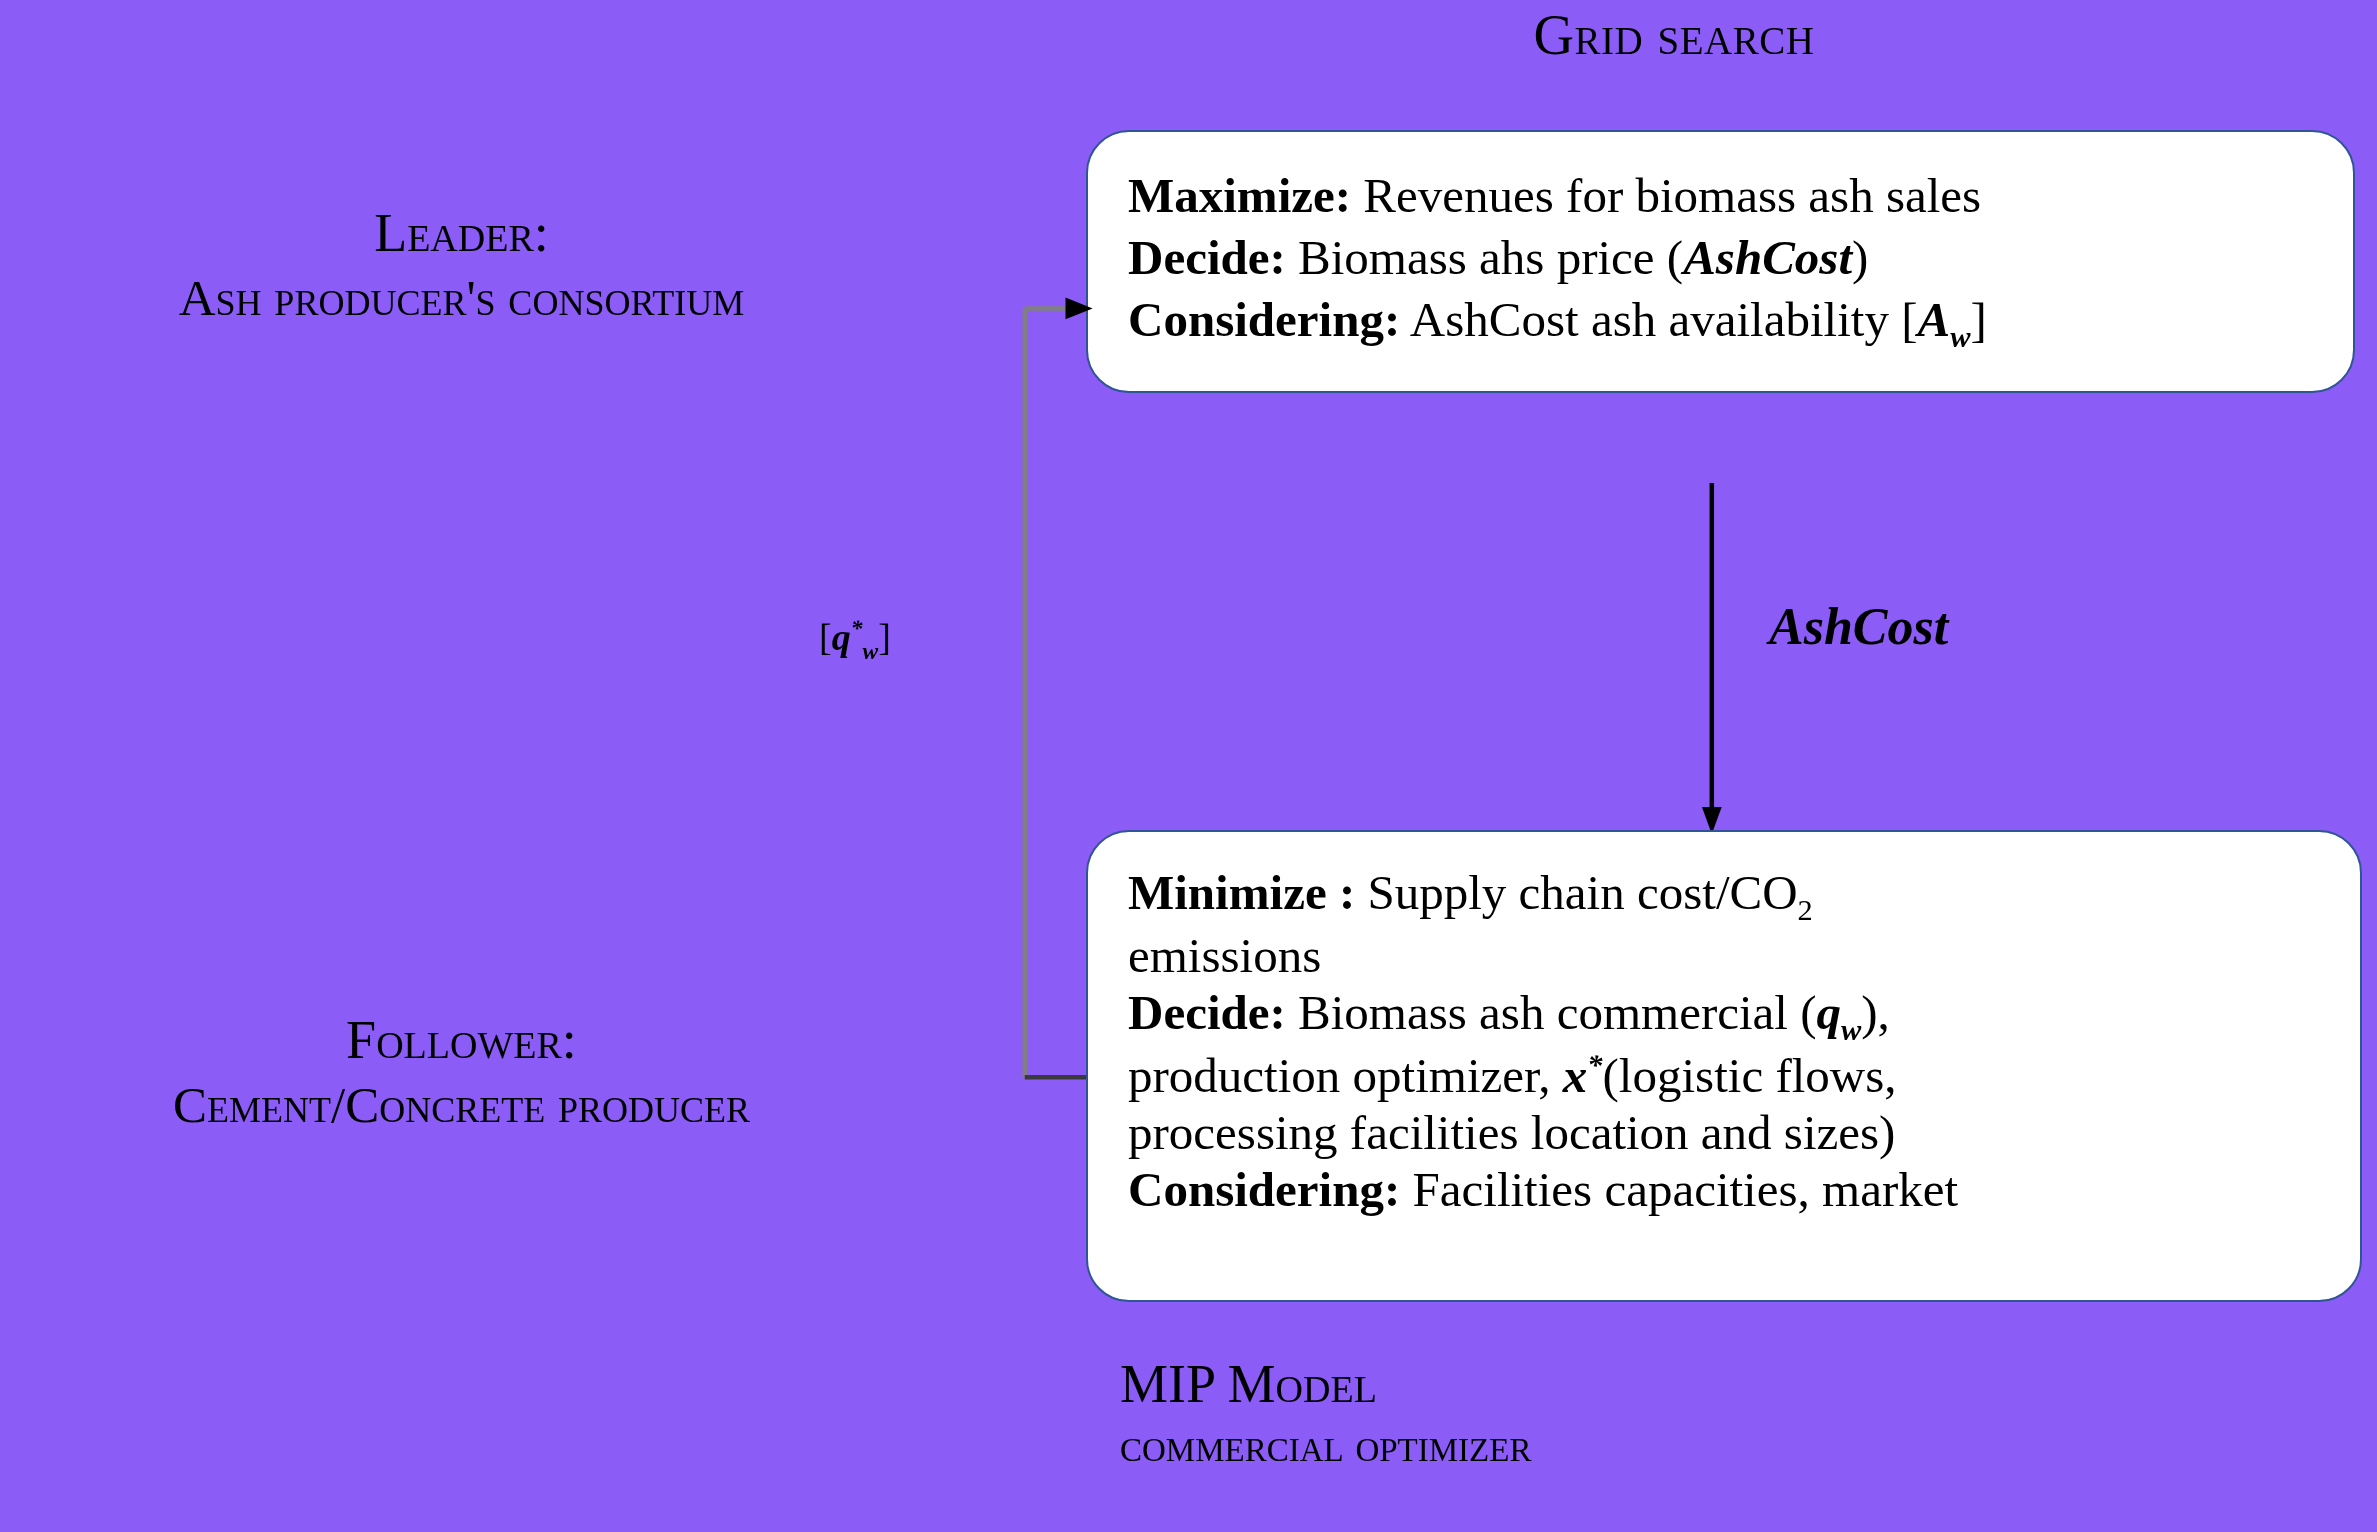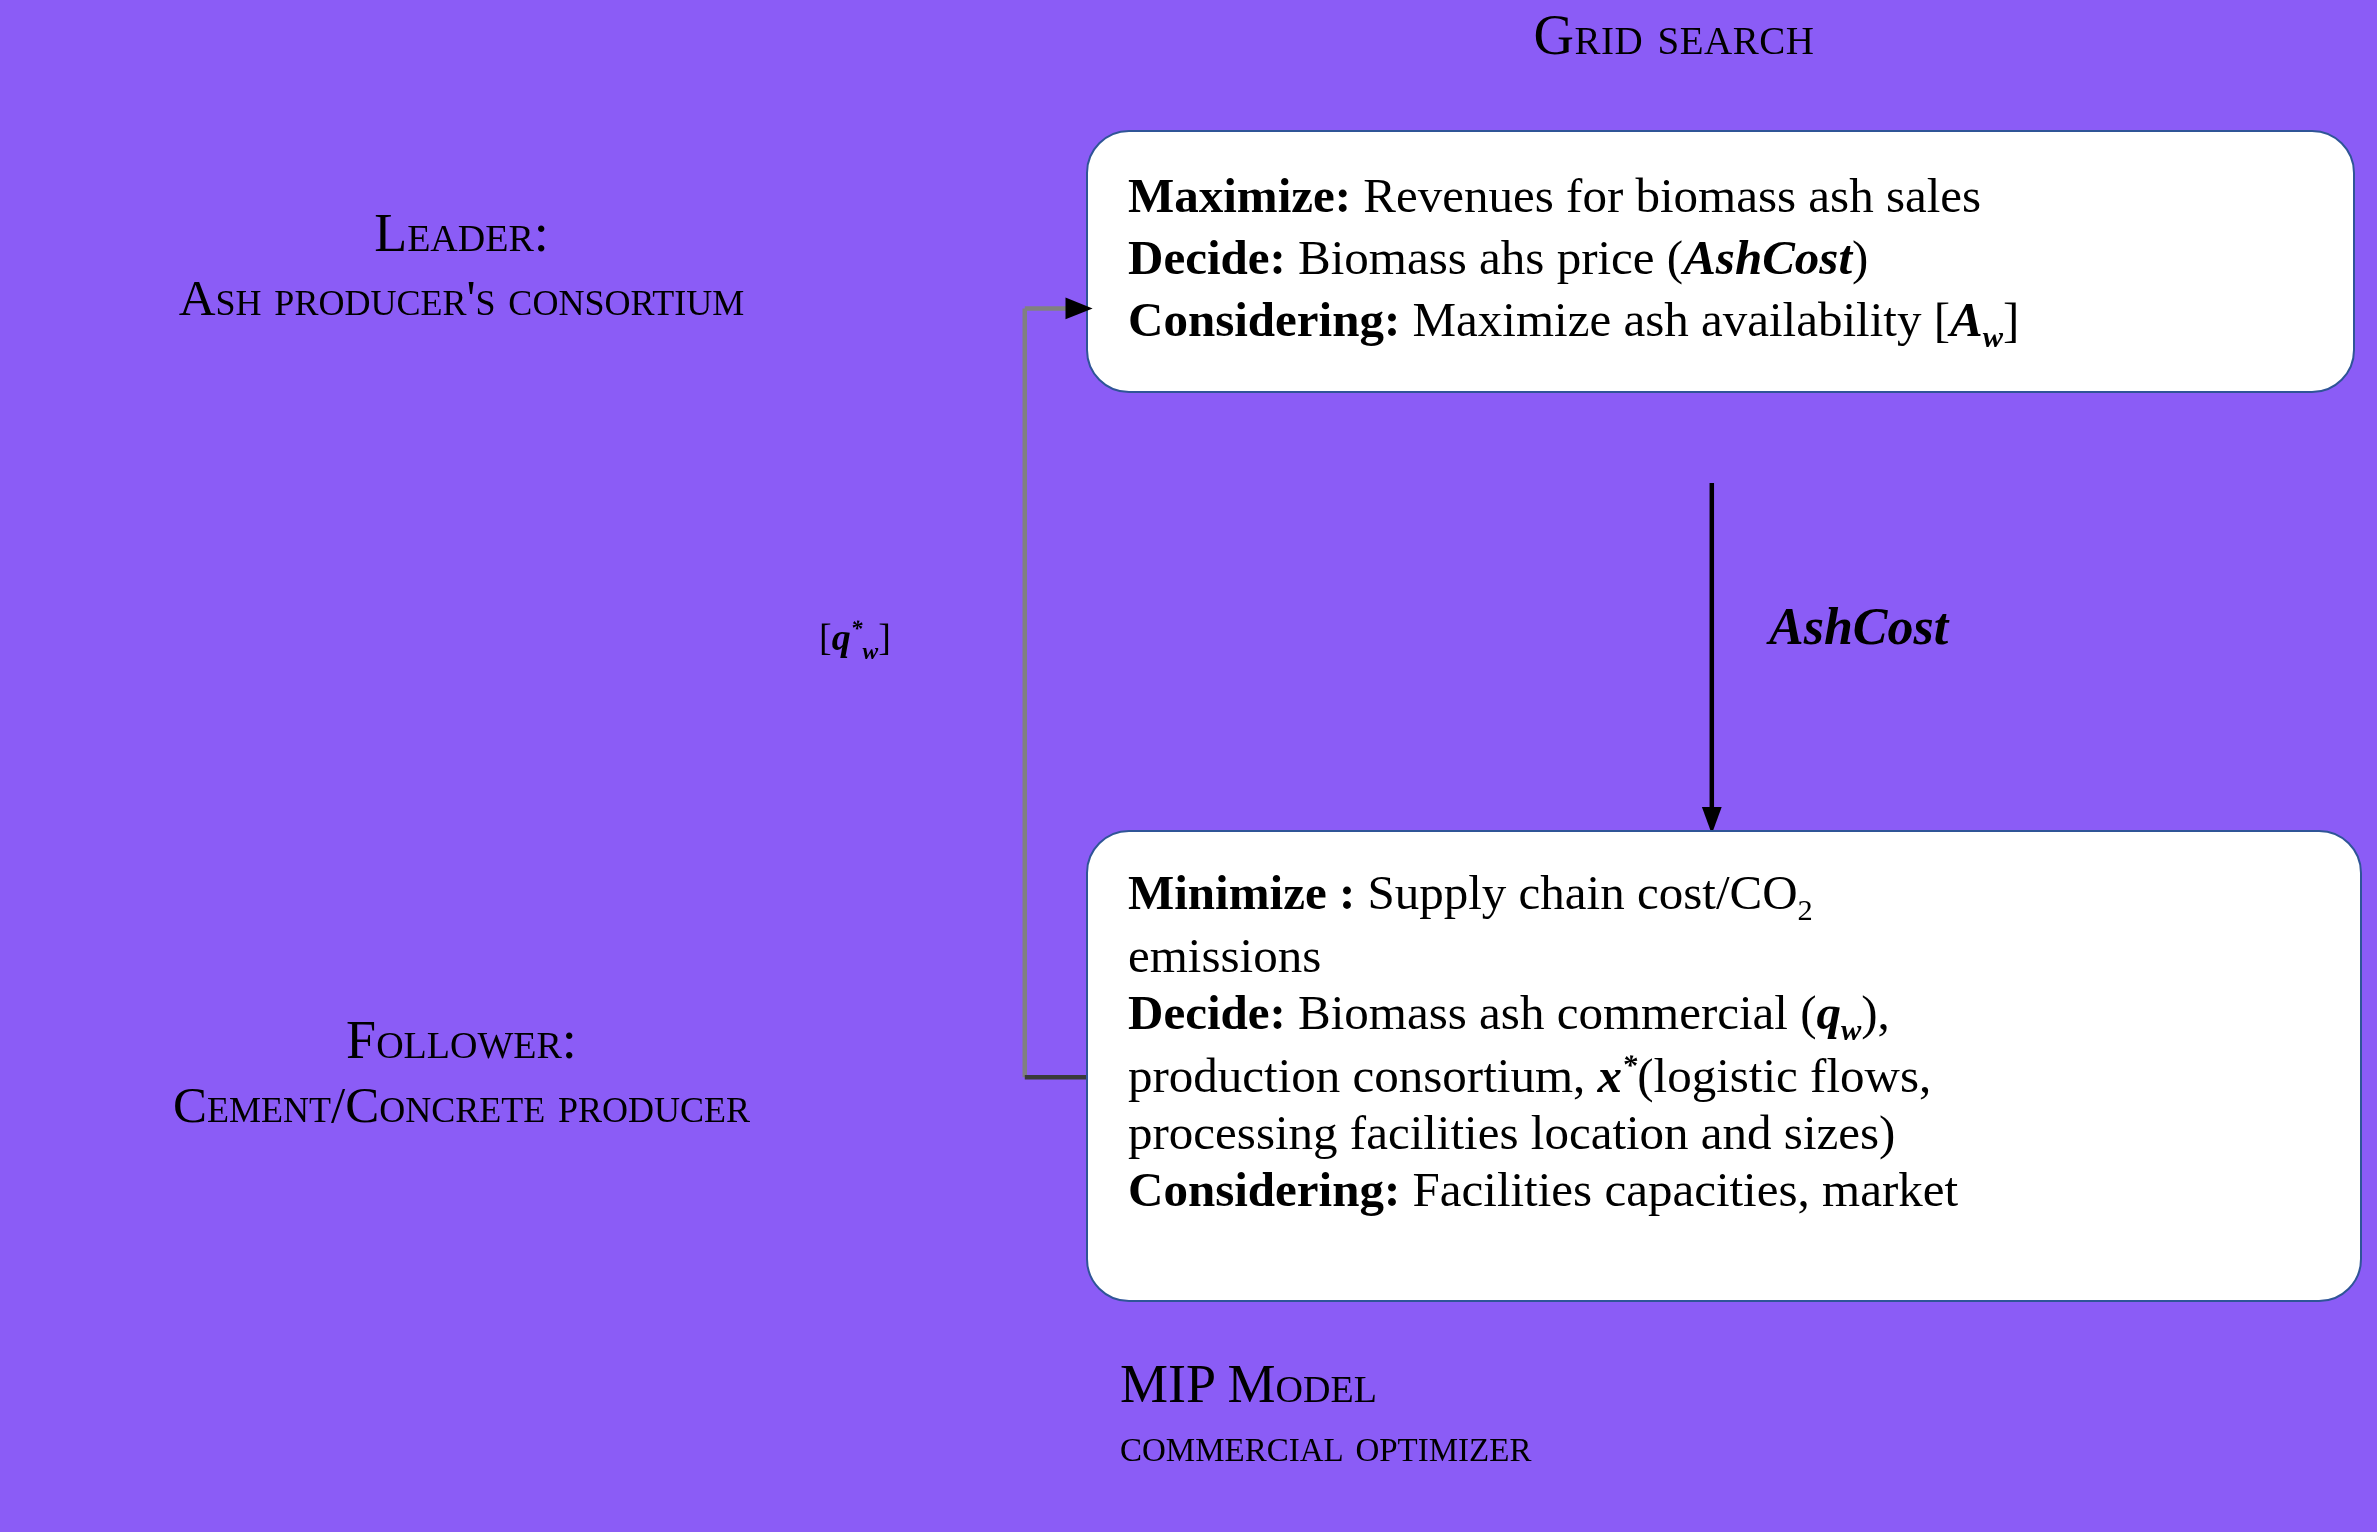--- a/index.html
+++ b/index.html
@@ -180,21 +180,21 @@
 
       <div class="box-line">
         <span class="lbl">Maximize:</span><span> Revenues for biomass ash sales</span>
       </div>
 
       <div class="box-line">
         <span class="lbl">Decide:</span><span> Biomass ahs price (</span><span class="mathbi">AshCost</span><span>)</span>
       </div>
 
       <div class="box-line">
-        <span class="lbl">Considering:</span><span> Maximize ash availability  [</span><span class="mathbi"><span>A</span><sub>w</sub></span><span>]</span>
+        <span class="lbl">Considering:</span><span> AshCost ash availability  [</span><span class="mathbi"><span>A</span><sub>w</sub></span><span>]</span>
       </div>
 
     </div>
   </div>
 
   <svg id="ashcost-arrow" viewBox="0 0 30 390">
     <line x1="12" y1="0" x2="12" y2="368" stroke="#000000" stroke-width="5"></line>
     <polygon points="12,390 1,360 23,360" fill="#000000"></polygon>
   </svg>
   <div id="ashcost-label">AshCost</div>
@@ -219,21 +219,21 @@
       </div>
       <div class="box-line">
         <span>emissions</span>
       </div>
 
       <div class="box-line">
         <span class="lbl">Decide:</span><span> Biomass ash commercial (</span><span class="mathbi"><span>q</span><sub>w</sub></span><span>),</span>
       </div>
 
       <div class="box-line">
-        <span>production consortium, </span><span class="mathbi"><span>x</span><sup>*</sup></span><span>(logistic flows,</span>
+        <span>production optimizer, </span><span class="mathbi"><span>x</span><sup>*</sup></span><span>(logistic flows,</span>
       </div>
 
       <div class="box-line">processing facilities location and sizes)</div>
 
       <div class="box-line">
         <span class="lbl">Considering:</span><span> Facilities capacities, market</span>
       </div>
 
 
     </div>

